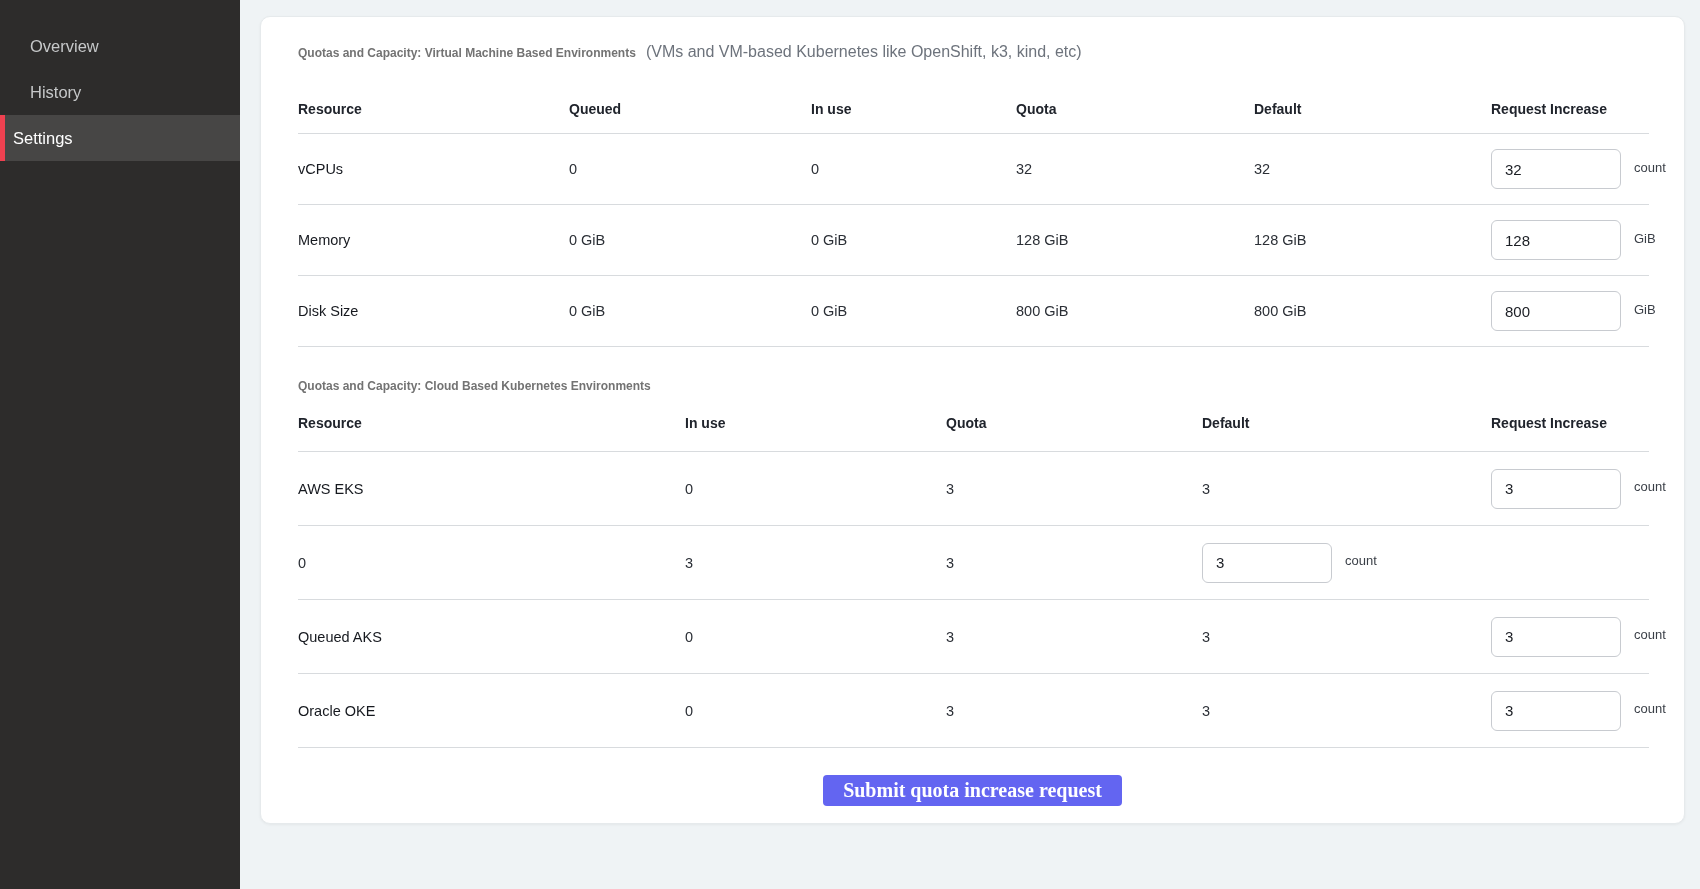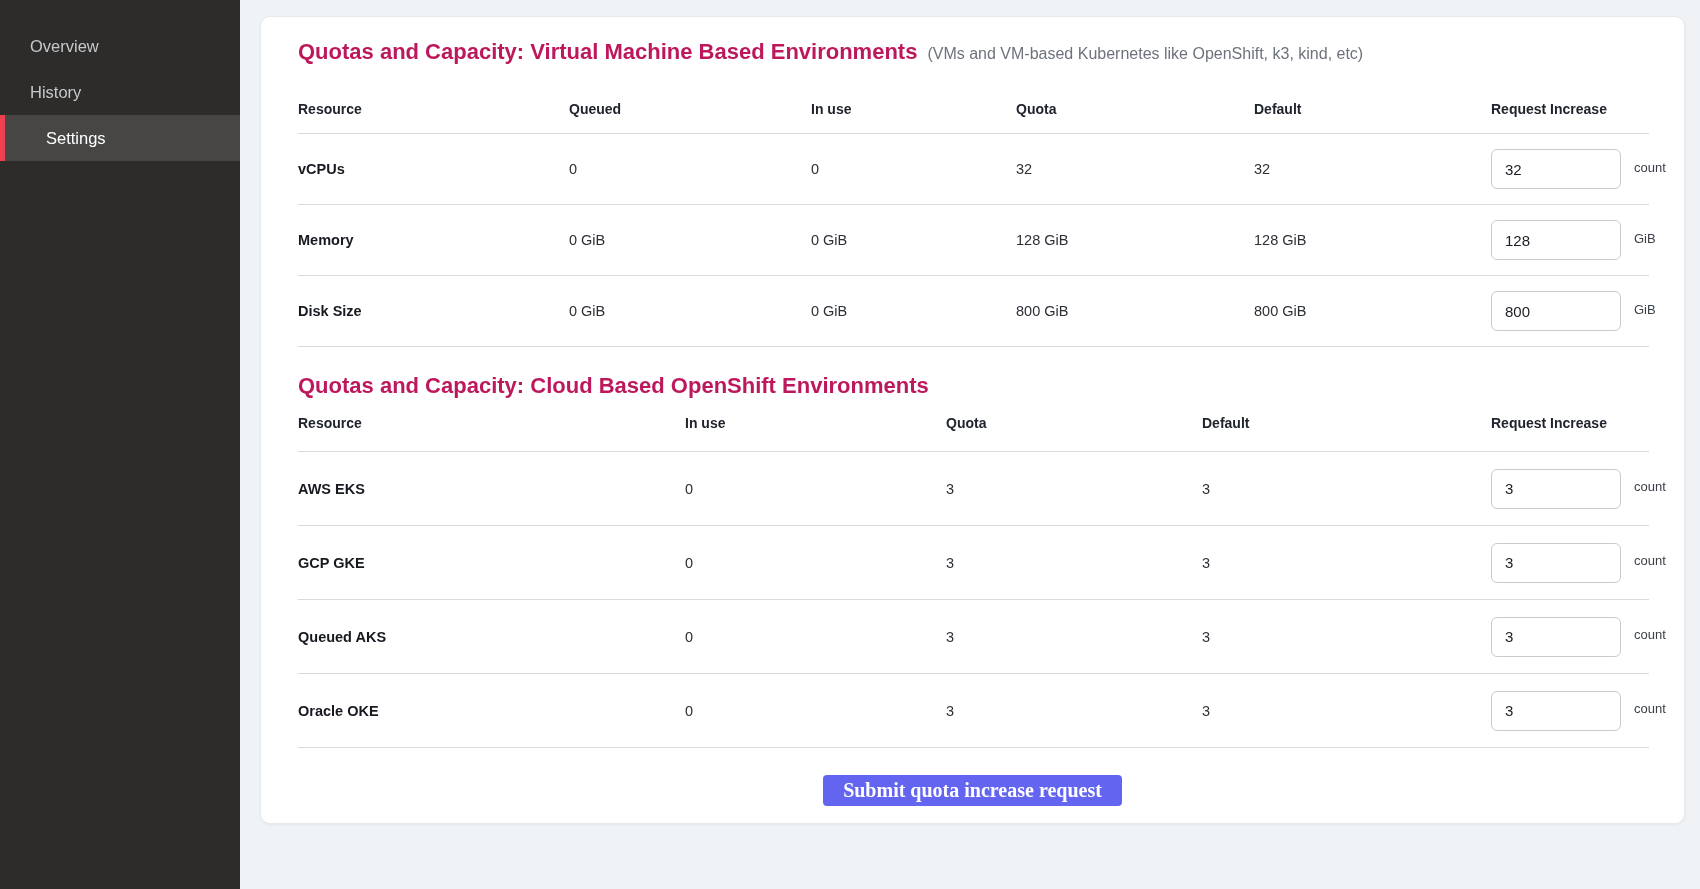--- a/index.html
+++ b/index.html
@@ -19,61 +19,61 @@
   .nav { padding-top: 23px; }
   .nav-item {
     height: 46px; display: flex; align-items: center;
     padding-left: 30px;
     color: #c6c8c9; font-size: 16.5px; cursor: pointer;
   }
   .nav-item.active {
     background: var(--sidebar-active-bg, #474645);
     color: #ffffff;
     border-left: 5px solid var(--accent-red, #ee4150);
-    padding-left: 41px;
+    padding-left: 8px;
   }
 
   
   .main { flex: 1; height: 889px; }
   .page-title {
     margin: 18px 0 0 20px;
     font-size: 22px; font-weight: 700; color: #16191f;
     letter-spacing: -0.2px; line-height: 28px;
   }
   .card {
     margin: 16px 15px 19px 20px;
     width: 1425px; height: 808px;
     background: #ffffff;
     border: 1px solid #e6eaec;
     border-radius: 10px;
     box-shadow: 0 1px 3px rgba(0,0,0,0.05);
     padding: 24px 37px 0 37px;
   }
 
   .section-heading { display: flex; align-items: baseline; line-height: 22px; height: 22px; }
-  .section-heading .h { font-size: 22px; font-weight: 600; color: #be185d; }
+  .section-heading .h { font-size: 12px; font-weight: 600; color: #737373; }
   .section-heading .sub { font-size: 16px; font-weight: 400; color: #6d737c; margin-left: 10px; }
   .section-heading.first { margin-bottom: 14px; }
   .section-heading.second { margin-top: 28px; }
 
   .table { width: 1351px; }
   .row { display: grid; align-items: center; }
   .vm .row    { grid-template-columns: 271px 242px 205px 238px 237px 1fr; }
   .cloud .row { grid-template-columns: 387px 261px 256px 289px 1fr; }
 
   .thead { border-bottom: 1px solid #d8dbde; }
   .vm .thead    { padding: 24px 0 16px 0; }
   .cloud .thead { padding: 18px 0 20px 0; }
   .th { font-size: 14px; font-weight: 700; color: #20242c; }
 
   .trow { border-bottom: 1px solid #d8dbde; }
   .vm .trow    { height: 71px; }
   .cloud .trow { height: 74px; }
   .td { font-size: 14.5px; font-weight: 400; color: #2b2f36; }
-  .td.resource { font-weight: 700; color: #16191f; }
+  .td.resource { font-weight: 400; color: #16191f; }
 
   .td.request { display: flex; align-items: center; }
   .req-input {
     width: 130px; height: 40px;
     border: 1px solid #c8cbd0; border-radius: 6px;
     padding: 0 10px 0 13px;
     font-family: "Liberation Sans", "DejaVu Sans", sans-serif;
     font-size: 15px; color: #1b1e24; background: #ffffff;
     outline: none;
   }
@@ -148,21 +148,21 @@
             <div class="td">800 GiB</div>
             <div class="td">800 GiB</div>
             <div class="td request">
               <input type="text" class="req-input" value="800" style="">
               <span class="unit">GiB</span>
             </div>
           </div>
         </div>
 
       <div class="section-heading second">
-        <span class="h">Quotas and Capacity: Cloud Based OpenShift Environments</span>
+        <span class="h">Quotas and Capacity: Cloud Based Kubernetes Environments</span>
       </div>
 
       <div class="table cloud">
           <div class="row thead">
             <div class="th">Resource</div>
             <div class="th">In use</div>
             <div class="th">Quota</div>
             <div class="th">Default</div>
             <div class="th">Request Increase</div>
           </div>
@@ -170,21 +170,20 @@
             <div class="td resource">AWS EKS</div>
             <div class="td">0</div>
             <div class="td">3</div>
             <div class="td">3</div>
             <div class="td request">
               <input type="text" class="req-input" value="3" style="">
               <span class="unit">count</span>
             </div>
           </div>
           <div class="row trow">
-            <div class="td resource">GCP GKE</div>
             <div class="td">0</div>
             <div class="td">3</div>
             <div class="td">3</div>
             <div class="td request">
               <input type="text" class="req-input" value="3" style="">
               <span class="unit">count</span>
             </div>
           </div>
           <div class="row trow">
             <div class="td resource">Queued AKS</div>

